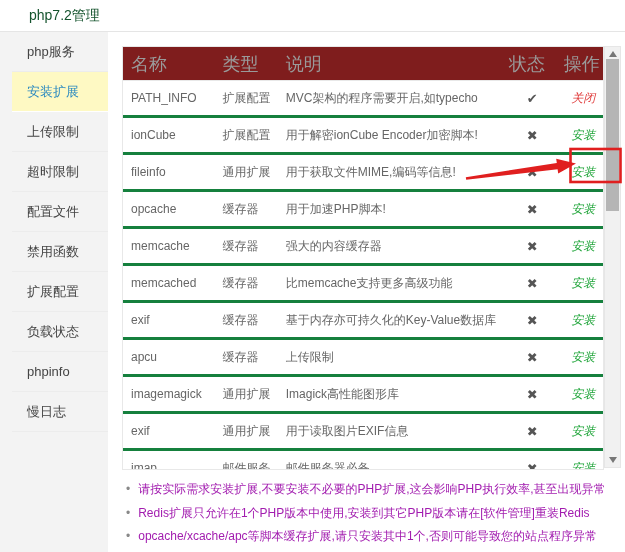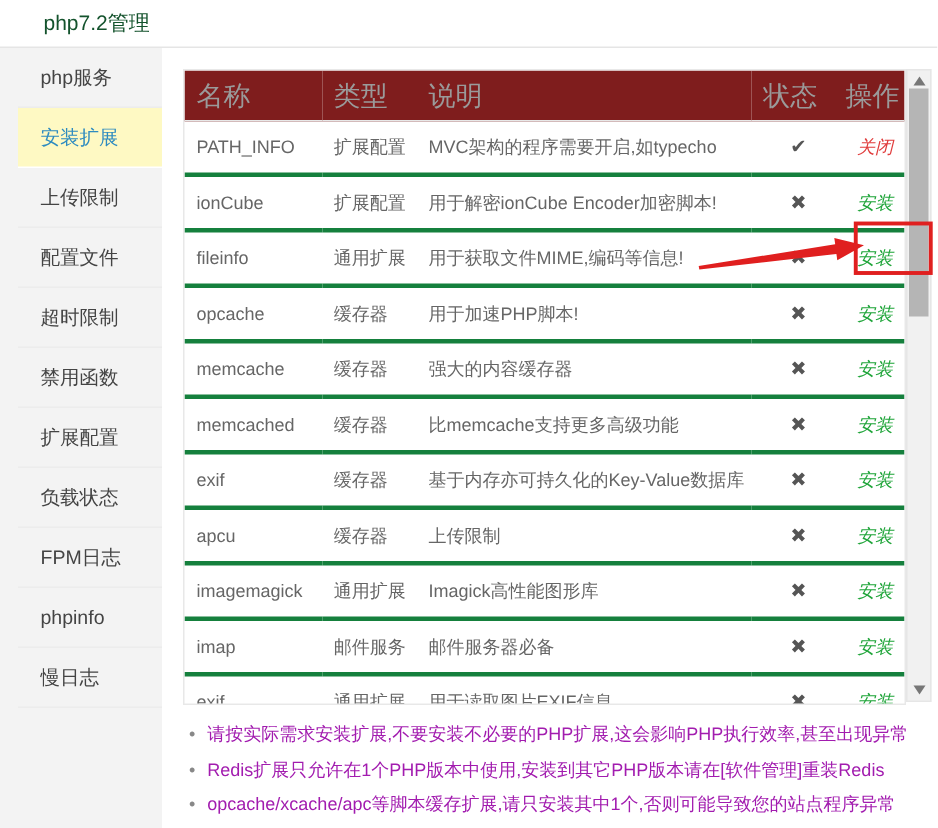--- a/index.html
+++ b/index.html
@@ -103,26 +103,25 @@
 <div class="window">
 
   <div class="titlebar">
     <span class="title">php7.2管理</span>
   </div>
 
   <div class="sidebar" id="sidebar">
       <div class="side-item">php服务</div>
       <div class="side-item active">安装扩展</div>
       <div class="side-item">上传限制</div>
+      <div class="side-item">超时限制</div>
       <div class="side-item">配置文件</div>
-      <div class="side-item">超时限制</div>
       <div class="side-item">禁用函数</div>
       <div class="side-item">扩展配置</div>
       <div class="side-item">负载状态</div>
-      <div class="side-item">FPM日志</div>
       <div class="side-item">phpinfo</div>
       <div class="side-item">慢日志</div>
     </div>
 
   <div class="main">
 
     <div class="table-wrap">
       <table class="ext">
         <colgroup>
           <col class="col-name">
@@ -198,30 +197,30 @@
               <td class="center"><a class="act green">安装</a></td>
             </tr>
             <tr>
               <td class="c-name">imagemagick</td>
               <td>通用扩展</td>
               <td>Imagick高性能图形库</td>
               <td class="center"><span class="status-ico">✖</span></td>
               <td class="center"><a class="act green">安装</a></td>
             </tr>
             <tr>
+              <td class="c-name">exif</td>
+              <td>通用扩展</td>
+              <td>用于读取图片EXIF信息</td>
+              <td class="center"><span class="status-ico">✖</span></td>
+              <td class="center"><a class="act green">安装</a></td>
+            </tr>
+            <tr>
               <td class="c-name">imap</td>
               <td>邮件服务</td>
               <td>邮件服务器必备</td>
-              <td class="center"><span class="status-ico">✖</span></td>
-              <td class="center"><a class="act green">安装</a></td>
-            </tr>
-            <tr>
-              <td class="c-name">exif</td>
-              <td>通用扩展</td>
-              <td>用于读取图片EXIF信息</td>
               <td class="center"><span class="status-ico">✖</span></td>
               <td class="center"><a class="act green">安装</a></td>
             </tr>
             <tr>
               <td>&nbsp;</td>
               <td>&nbsp;</td>
               <td>&nbsp;</td>
               <td>&nbsp;</td>
               <td>&nbsp;</td>
             </tr>

